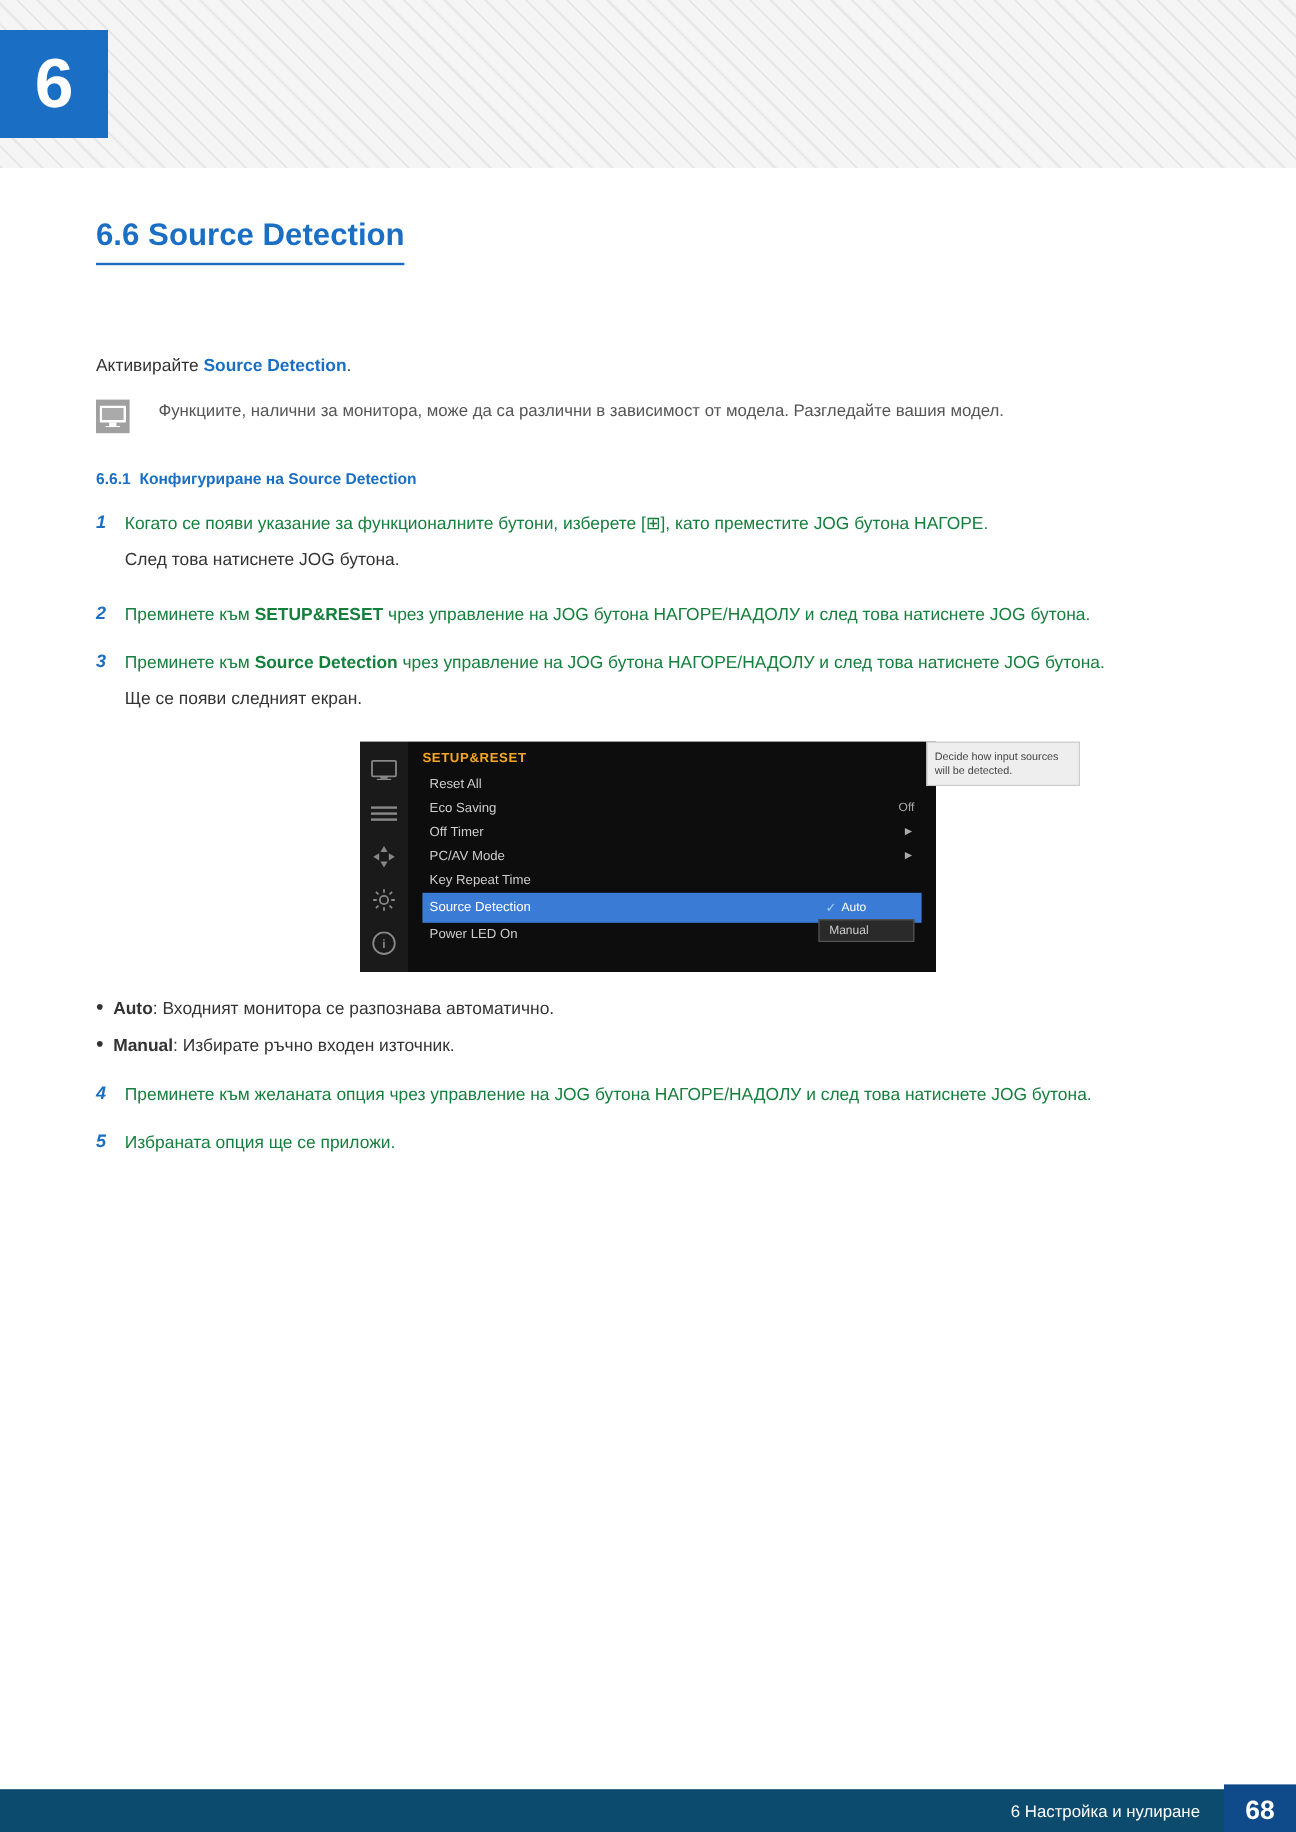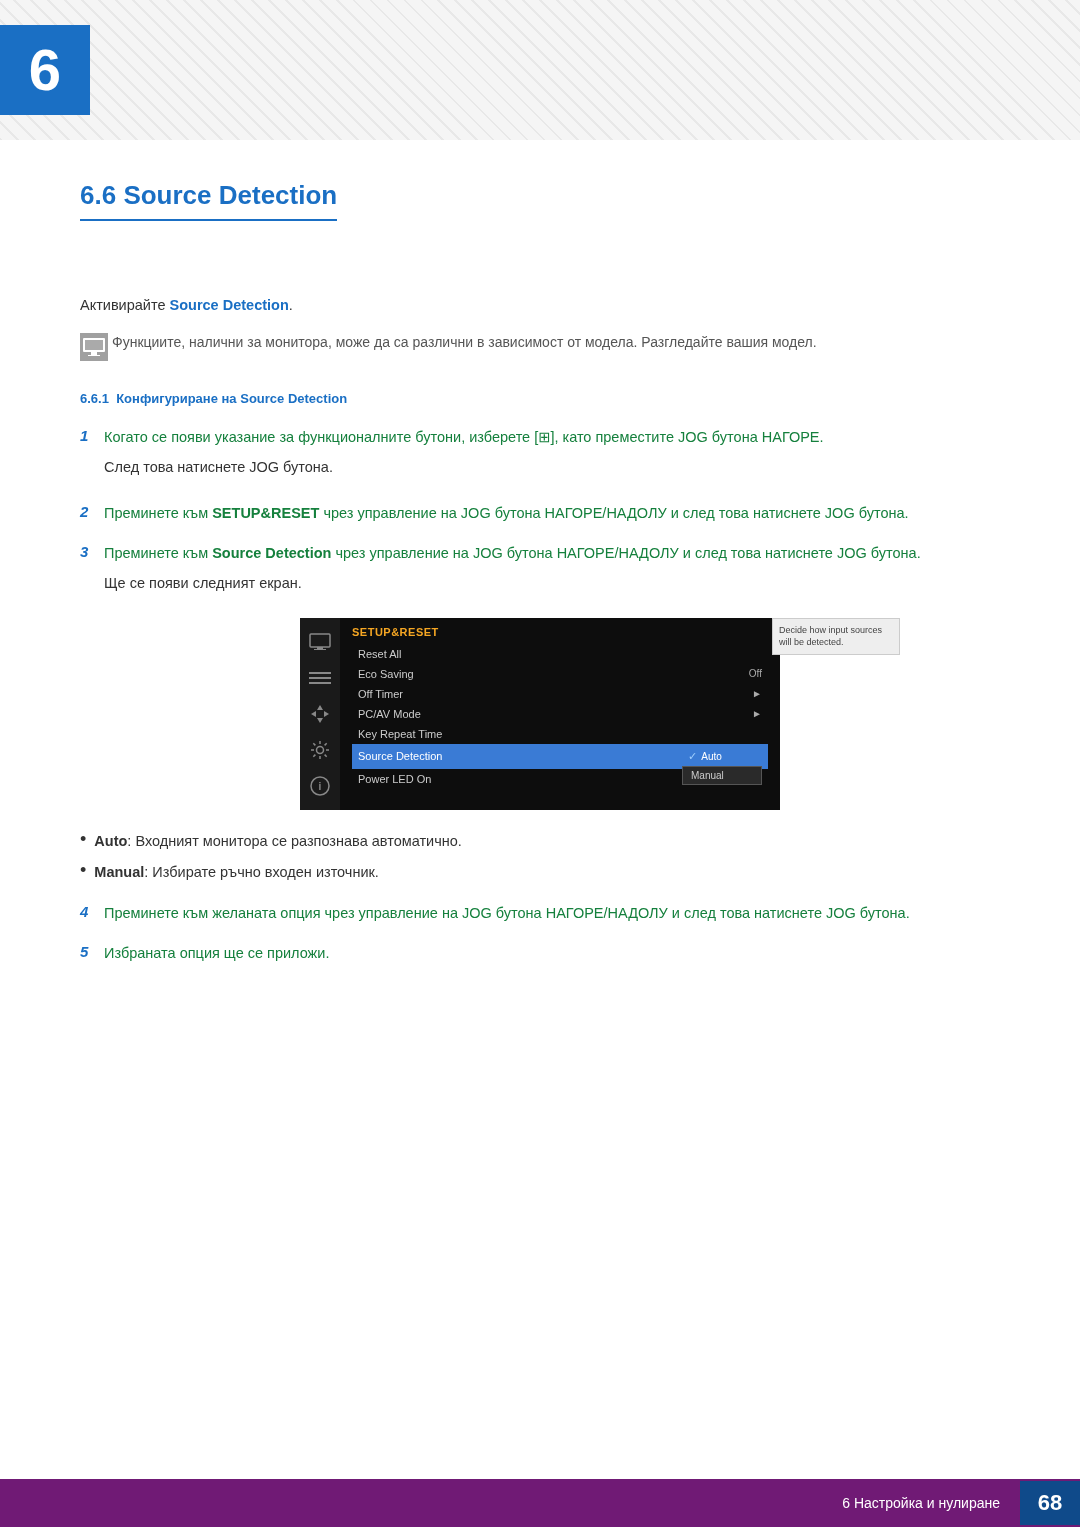--- a/index.html
+++ b/index.html
@@ -78,21 +78,21 @@
     .bold-blue {
       font-weight: bold;
       color: #1a6fc4;
     }
 
     
     .note-box {
       display: flex;
       align-items: flex-start;
       margin-bottom: 30px;
-      gap: 4px;
+      gap: 24px;
     }
 
     .note-icon {
       width: 28px;
       height: 28px;
       background: #a0a0a0;
       flex-shrink: 0;
       margin-top: 2px;
       display: flex;
       align-items: center;
@@ -220,22 +220,22 @@
       line-height: 1.1;
       flex-shrink: 0;
     }
 
     
     .page-footer {
       position: absolute;
       bottom: 0;
       left: 0;
       right: 0;
-      height: 48px;
-      background: #701a75;
+      height: 36px;
+      background: #0c4a6e;
       display: flex;
       align-items: center;
       justify-content: flex-end;
       padding-right: 0;
     }
 
     .footer-text {
       color: #ffffff;
       font-size: 14px;
       padding-right: 20px;

